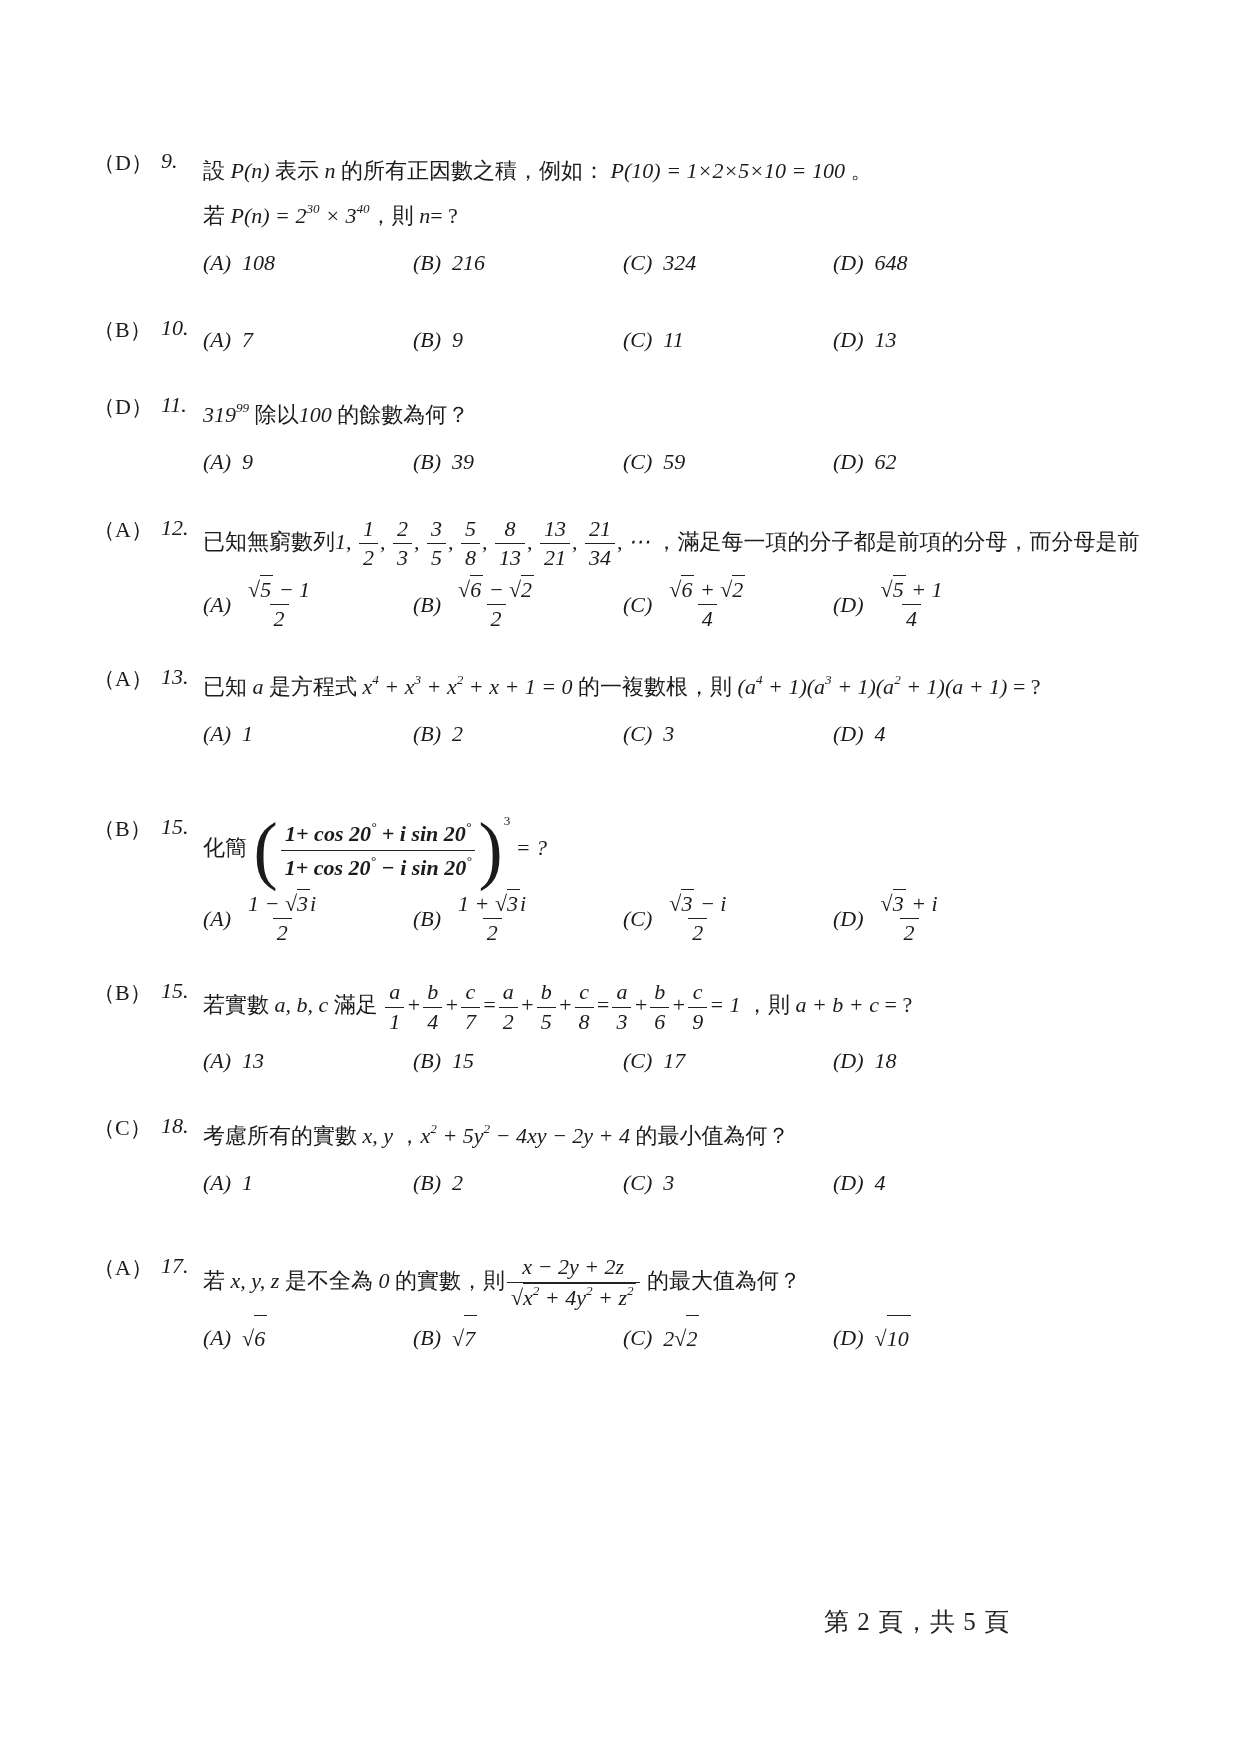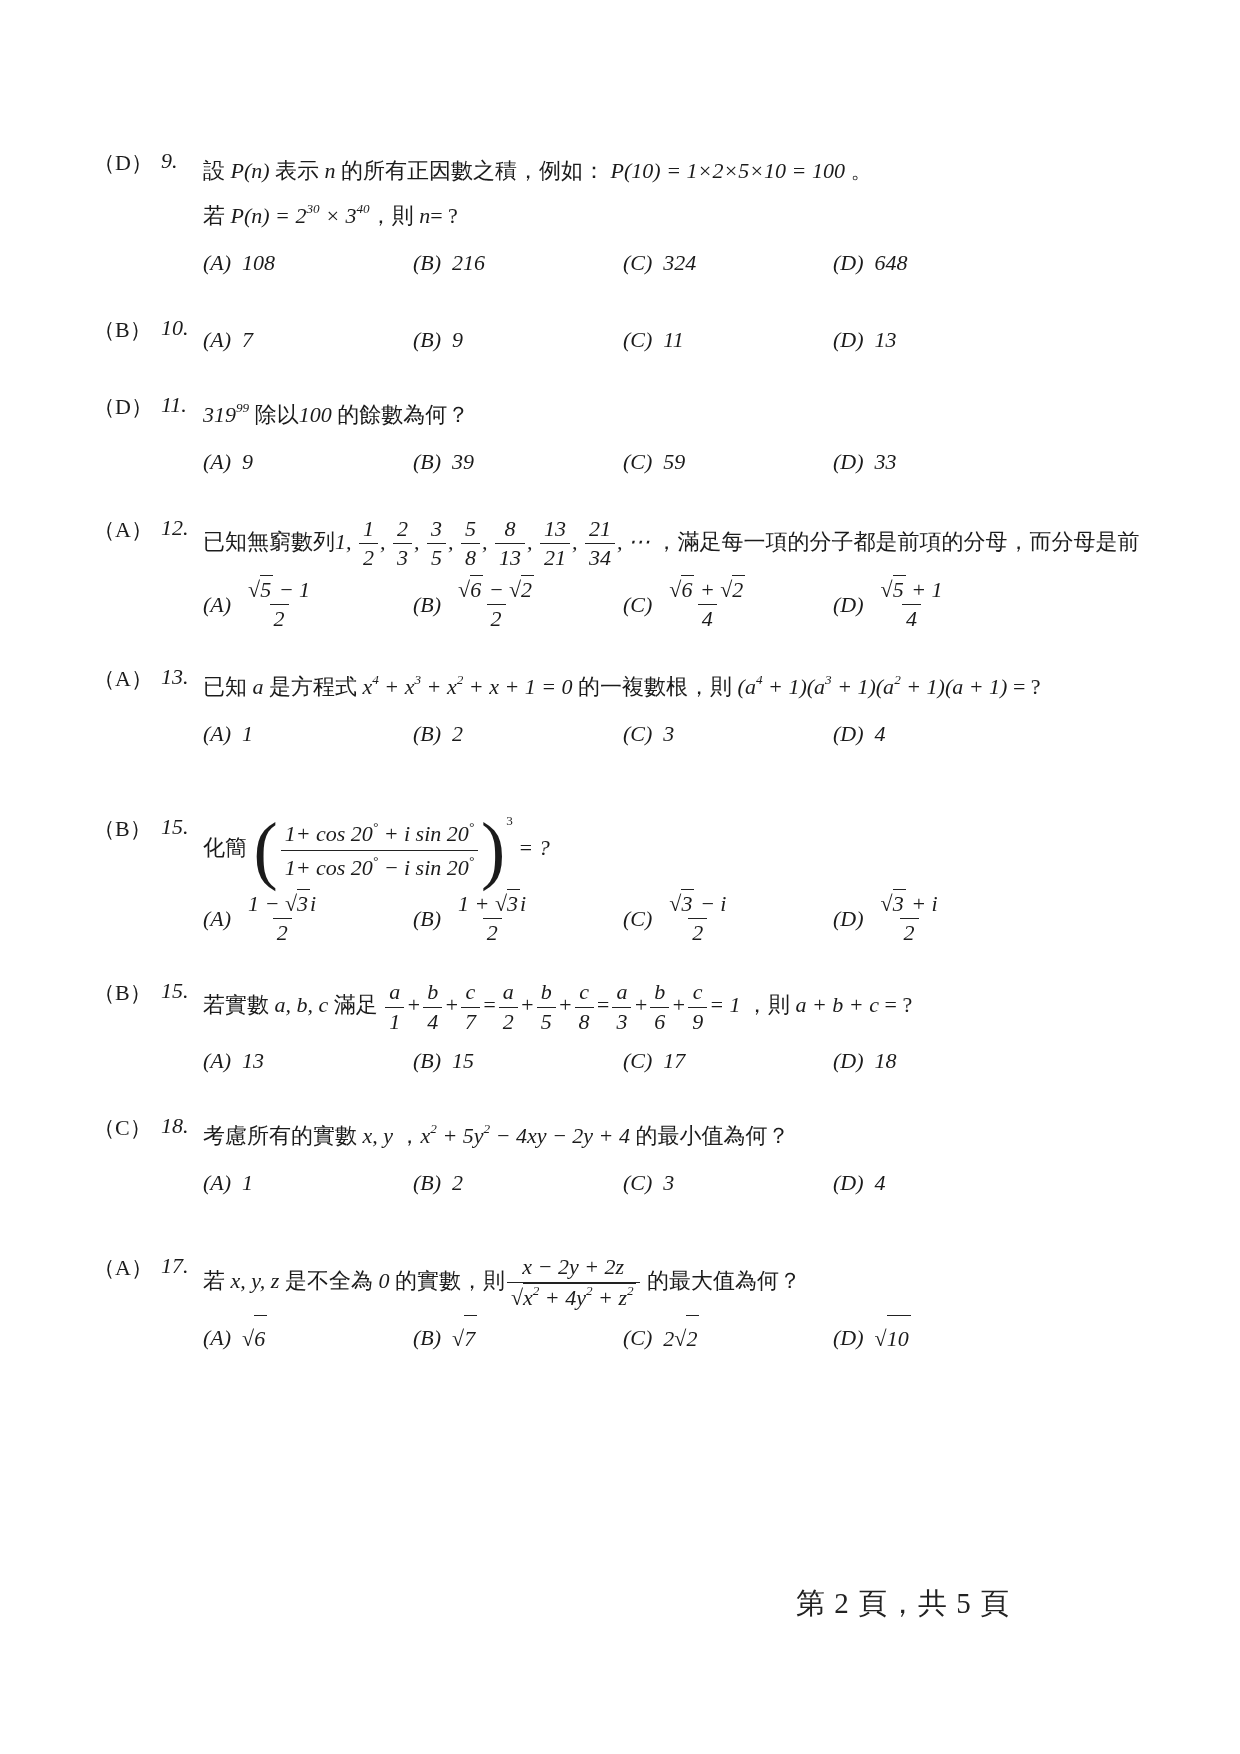--- a/index.html
+++ b/index.html
@@ -31,24 +31,24 @@
   .frac { display:inline-flex; flex-direction:column; align-items:center;
           vertical-align:middle; margin:0 2px; line-height:1.3; text-align:center; }
   .frac .num, .frac .den { display:block; padding:0 4px; }
   .frac .den { border-top:1.6px solid #222; }
   .sqrt { display:inline-flex; align-items:baseline; }
   .sqrt .rad { font-style:normal; }
   .sqrt .ovl { border-top:1.6px solid #222; padding:0 2px 0 0; }
   .pgroup { display:inline-flex; align-items:center; vertical-align:middle; }
   .pgroup .bp { font-size:330%; font-weight:300; line-height:1;
                 font-style:normal; transform:scaleY(1.05); margin:0 1px; }
-  .pgroup .frac { line-height:1.5; }
+  .pgroup .frac { line-height:1.5;font-weight:bold; }
   sup.exp-top { position:relative; top:-2.3em; vertical-align:baseline; font-size:0.6em; }
 
-  .footer { position:absolute; right:230px; bottom:130px; font-size:29px;
+  .footer { position:absolute; right:230px; bottom:116px; font-size:25px;
             color:#222; letter-spacing:1px; }
 </style>
 </head>
 <body>
 
 <div class="page">
   <div id="questions">
   <div class="question">
     <div class="ans">（D）</div>
     <div class="qnum">9.</div>
@@ -118,21 +118,21 @@
             <div class="opt">
               <span class="olabel">(B)</span>
               <span class="oval"><span class="mi">39</span></span>
             </div>
             <div class="opt">
               <span class="olabel">(C)</span>
               <span class="oval"><span class="mi">59</span></span>
             </div>
             <div class="opt">
               <span class="olabel">(D)</span>
-              <span class="oval"><span class="mi">33</span></span>
+              <span class="oval"><span class="mi">62</span></span>
             </div>
           </div>
     </div>
   </div>
 
   <div class="question">
     <div class="ans">（A）</div>
     <div class="qnum">12.</div>
     <div class="qbody">
       <div class="qlines">

